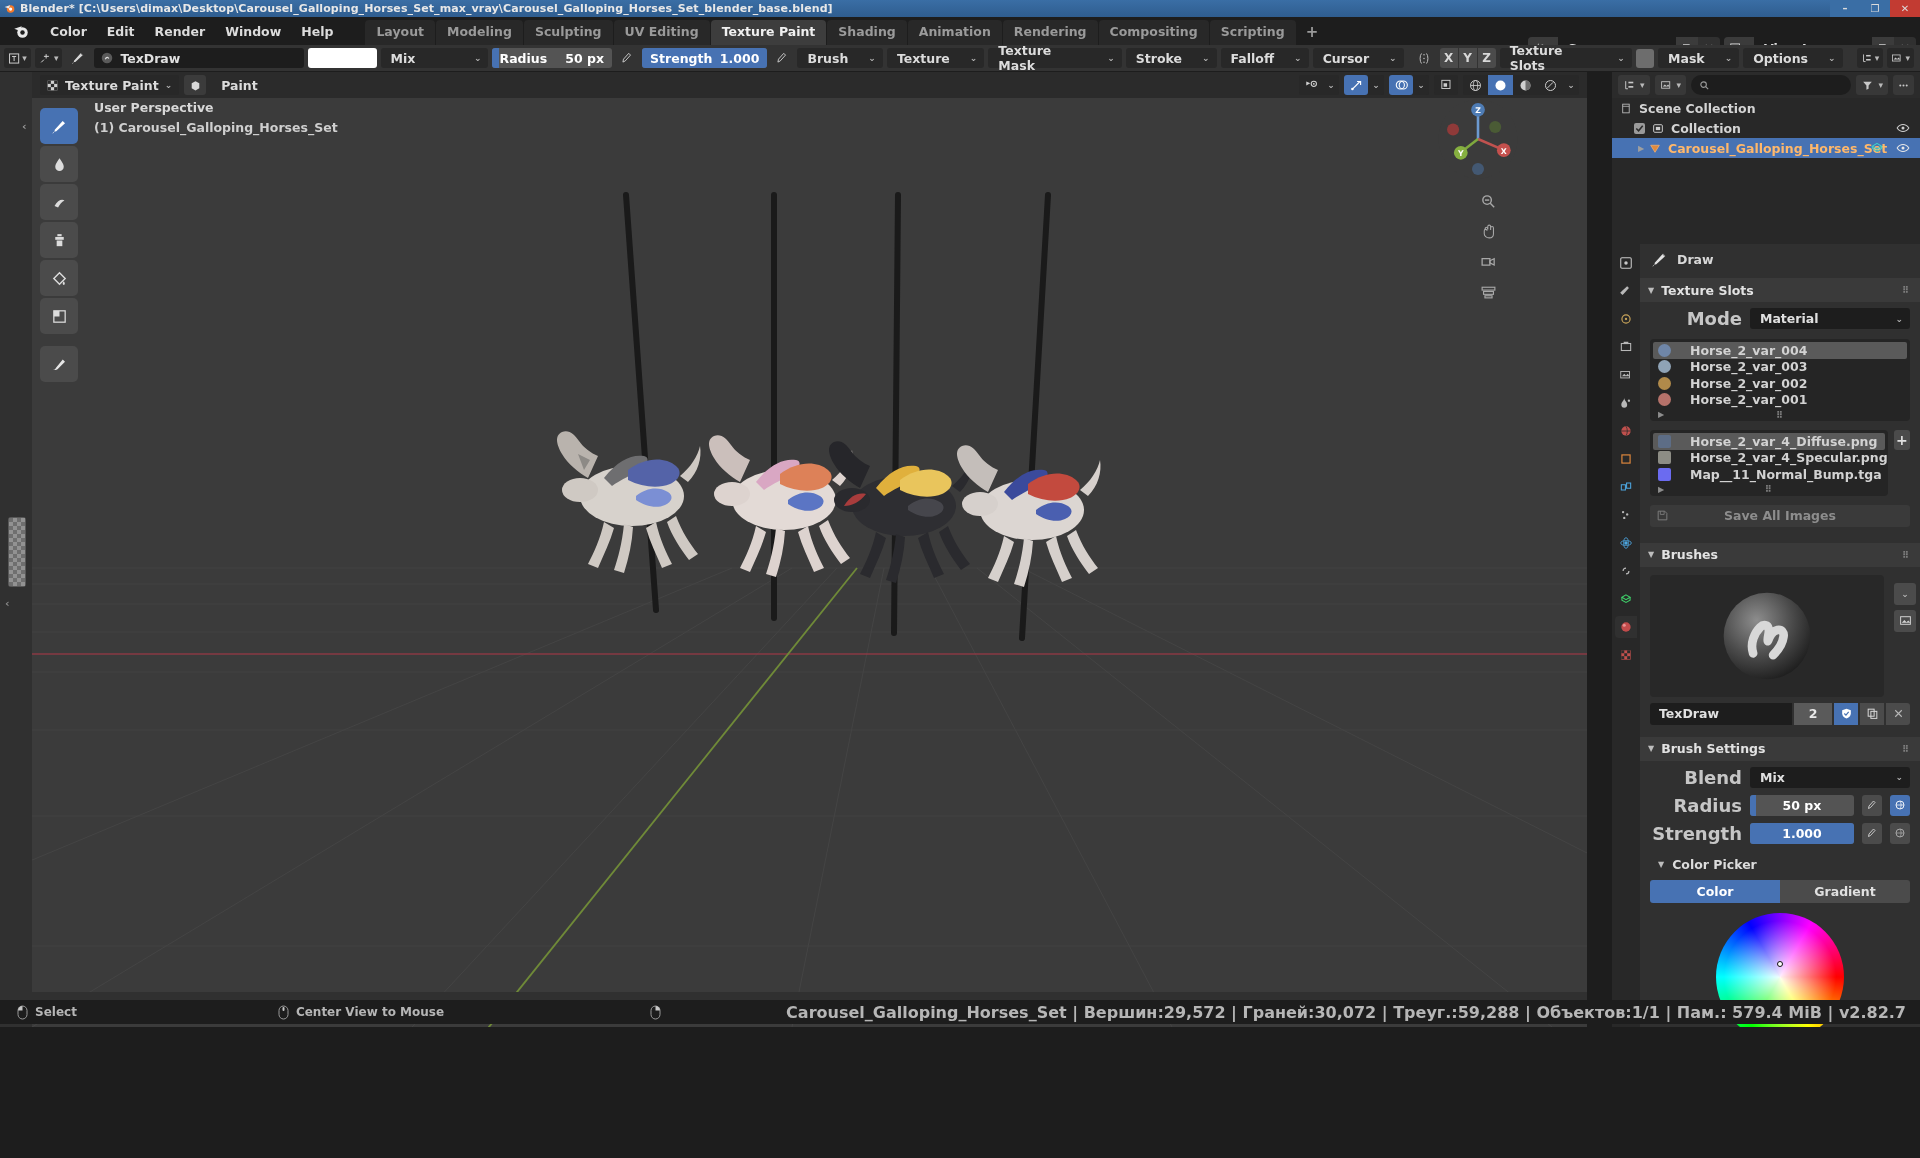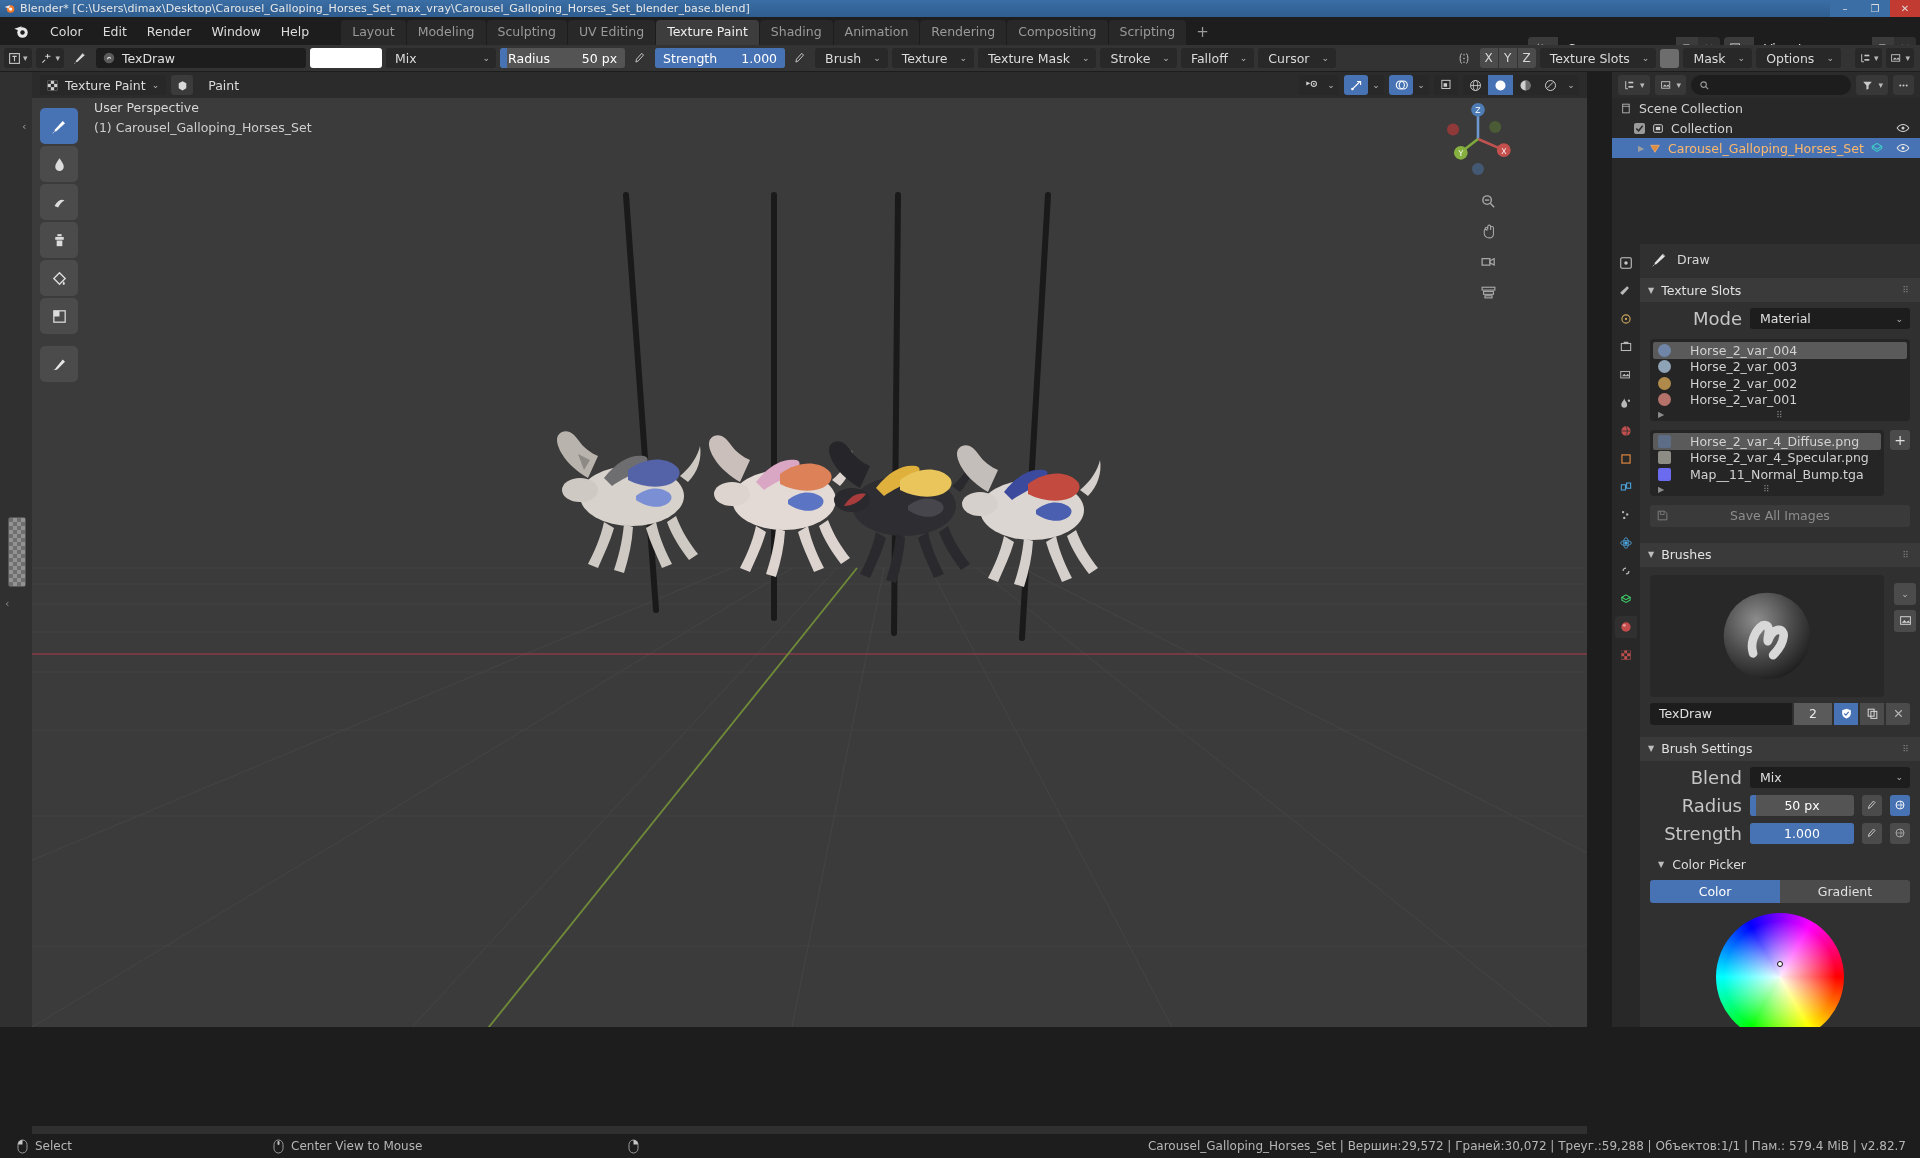--- a/index.html
+++ b/index.html
@@ -5,21 +5,21 @@
 <style>
   * { box-sizing: border-box; margin: 0; padding: 0; }
   html, body {
     width: 1920px; height: 1158px;
     background: #1d1d1d;
     font-family: "DejaVu Sans", "Liberation Sans", sans-serif;
     font-size: 13px;
     color: #e5e5e5;
     overflow: hidden;
   }
-  #app { position: relative; width: 1920px; height: 1158px; }
+  #app { position: relative; width: 1920px; height: 1024px; font-weight: bold; }
 
   
   .titlebar {
     position: absolute; left:0; top:0; width:1920px; height:17px;
     background: linear-gradient(to bottom,#3a6ea5,#2f5d8f);
     background-color:#23486e;
     display:flex; align-items:center;
   }
   .titlebar .tb-icon{ width:13px;height:13px;margin:0 4px 0 3px; flex:0 0 auto;}
   .titlebar .tb-title{ font-size:11px; color:#e8e8e8; white-space:nowrap;
@@ -95,21 +95,21 @@
   }
   .ts-slider{
     height:20px; border-radius:3px; position:relative; overflow:hidden;
     display:flex; align-items:center; justify-content:space-between;
     padding:0 8px; font-size:12.5px; color:#ffffff; background:#545454;
   }
   .ts-slider .fill{ position:absolute; left:0; top:0; bottom:0; background:#4772b3; }
   .ts-slider span{ position:relative; z-index:2; }
   .ts-menu{
     height:20px; background:#282828; border-radius:3px; display:flex;
-    align-items:center; padding:0 7px 0 10px; gap:12px;
+    align-items:center; padding:0 7px 0 10px; gap:20px;
     font-size:12.5px; color:#dcdcdc;
   }
   .axis-group{ display:flex; gap:1px; }
   .axis-btn{
     width:18px;height:20px; background:#4b4b4b; color:#d8d8d8;
     display:flex;align-items:center;justify-content:center; font-size:12px;
   }
   .axis-btn:first-child{ border-radius:3px 0 0 3px; }
   .axis-btn:last-child{ border-radius:0 3px 3px 0; }
   .chev{ font-size:9px; color:#b9b9b9; }
@@ -320,21 +320,21 @@
   .subhead .tri{ font-size:8px; color:#bdbdbd; }
 
   
   .statusbar{
     position:absolute; left:0; bottom:0; width:1920px; height:24px;
     background:#1d1d1d; display:flex; align-items:center;
   }
   .sbi{ display:flex; align-items:center; gap:6px; font-size:12px; color:#b6b6b6; }
   .sb-mouse{ width:13px;height:15px; flex:0 0 auto; }
   .status-right{
-    position:absolute; right:14px; font-size:12px; color:#b6b6b6; white-space:nowrap;
+    position:absolute; right:14px; font-size:16px; color:#b6b6b6; white-space:nowrap;
   }
   .vp-bottom-strip{
     position:absolute; left:32px; bottom:24px; width:1555px; height:8px;
     background:#303030;
   }
 </style>
 </head>
 <body>
 
 <div id="app">

